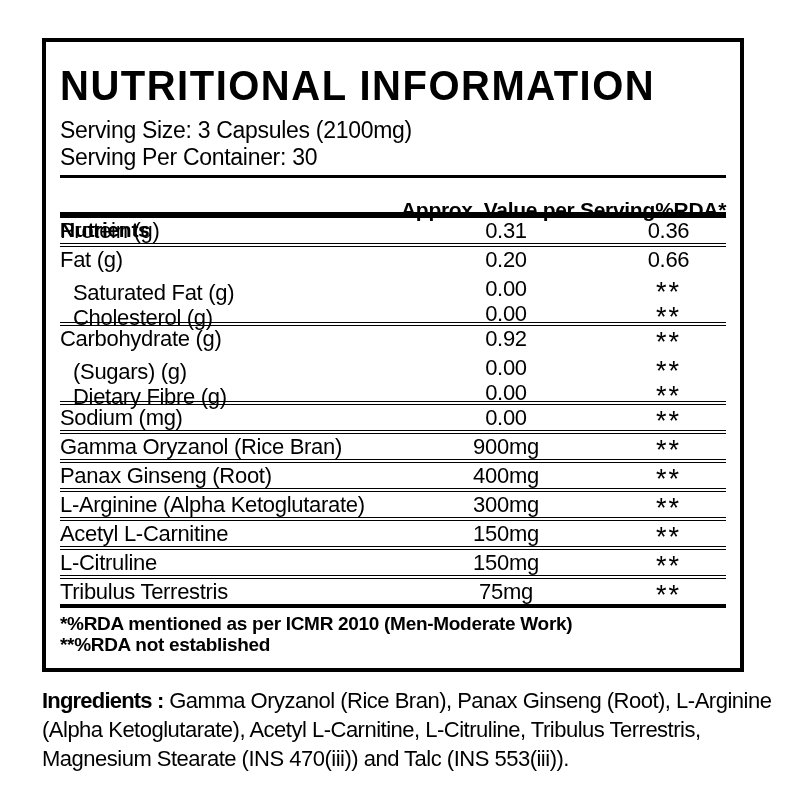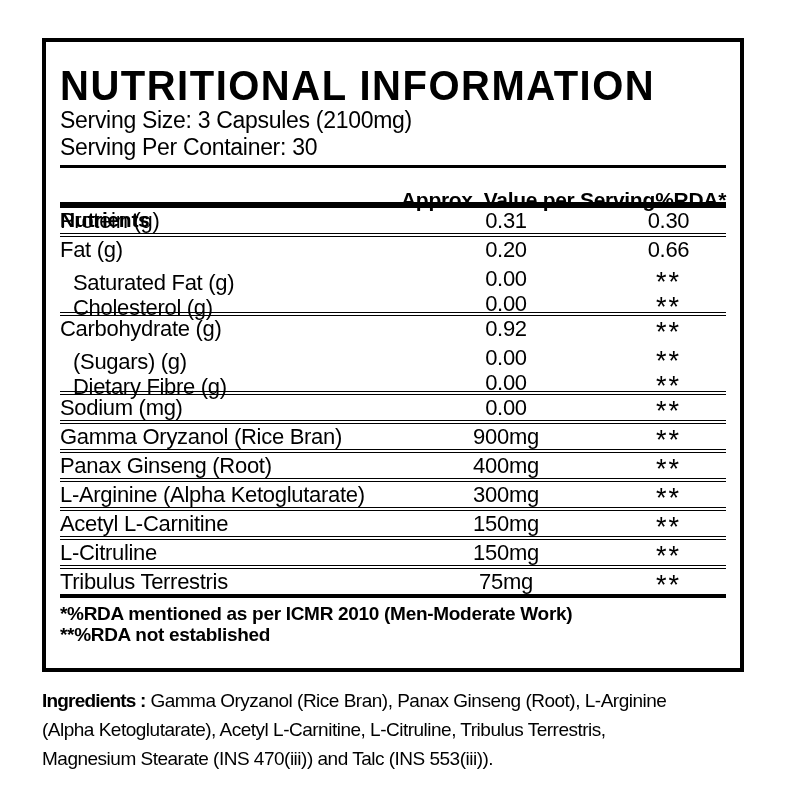--- a/index.html
+++ b/index.html
@@ -32,21 +32,21 @@
     transform: scaleY(1.04);
     transform-origin: left top;
   }
 
   .serving-line {
     font-size: 23px;
     line-height: 27px;
     letter-spacing: -0.3px;
     white-space: nowrap;
   }
-  .serving-block { margin-top: 1px; }
+  .serving-block { margin-top: 11px; }
 
   .sep-medium { border-top: 3px solid #000; margin-top: 4px; }
   .sep-heavy  { border-top: 4px solid #000; }
 
   .hdr-row {
     display: grid;
     grid-template-columns: 1fr 240px 115px;
     align-items: center;
     height: 34px;
   }
@@ -84,21 +84,21 @@
     letter-spacing: -0.3px;
     white-space: nowrap;
   }
 
   .ingredients {
     position: absolute;
     left: 42px; top: 686px;
     width: 716px;
   }
   .ing-line {
-    font-size: 19px;
+    font-size: 22px;
     line-height: 29px;
     letter-spacing: -0.5px;
     white-space: nowrap;
   }
   .ing-label { font-weight: bold; letter-spacing: -0.8px; }
 </style>
 </head>
 <body>
 
 <div class="page">
@@ -120,21 +120,21 @@
       <div class="hdr-cell hdr-rda">%RDA*</div>
     </div>
 
     <div class="sep-heavy"></div>
 
     <div>
         <div class="sep-single"></div>
         <div class="nrow">
           <div class="cell nlabel">Protein (g)</div>
           <div class="cell nvalue">0.31</div>
-          <div class="cell nrda">0.30</div>
+          <div class="cell nrda">0.36</div>
         </div>
         <div class="sep-double"></div>
         <div class="nrow">
           <div class="cell nlabel">Fat (g)</div>
           <div class="cell nvalue">0.20</div>
           <div class="cell nrda">0.66</div>
         </div>
         <div class="nrow">
           <div class="cell nlabel indent">Saturated Fat (g)</div>
           <div class="cell nvalue">0.00</div>

